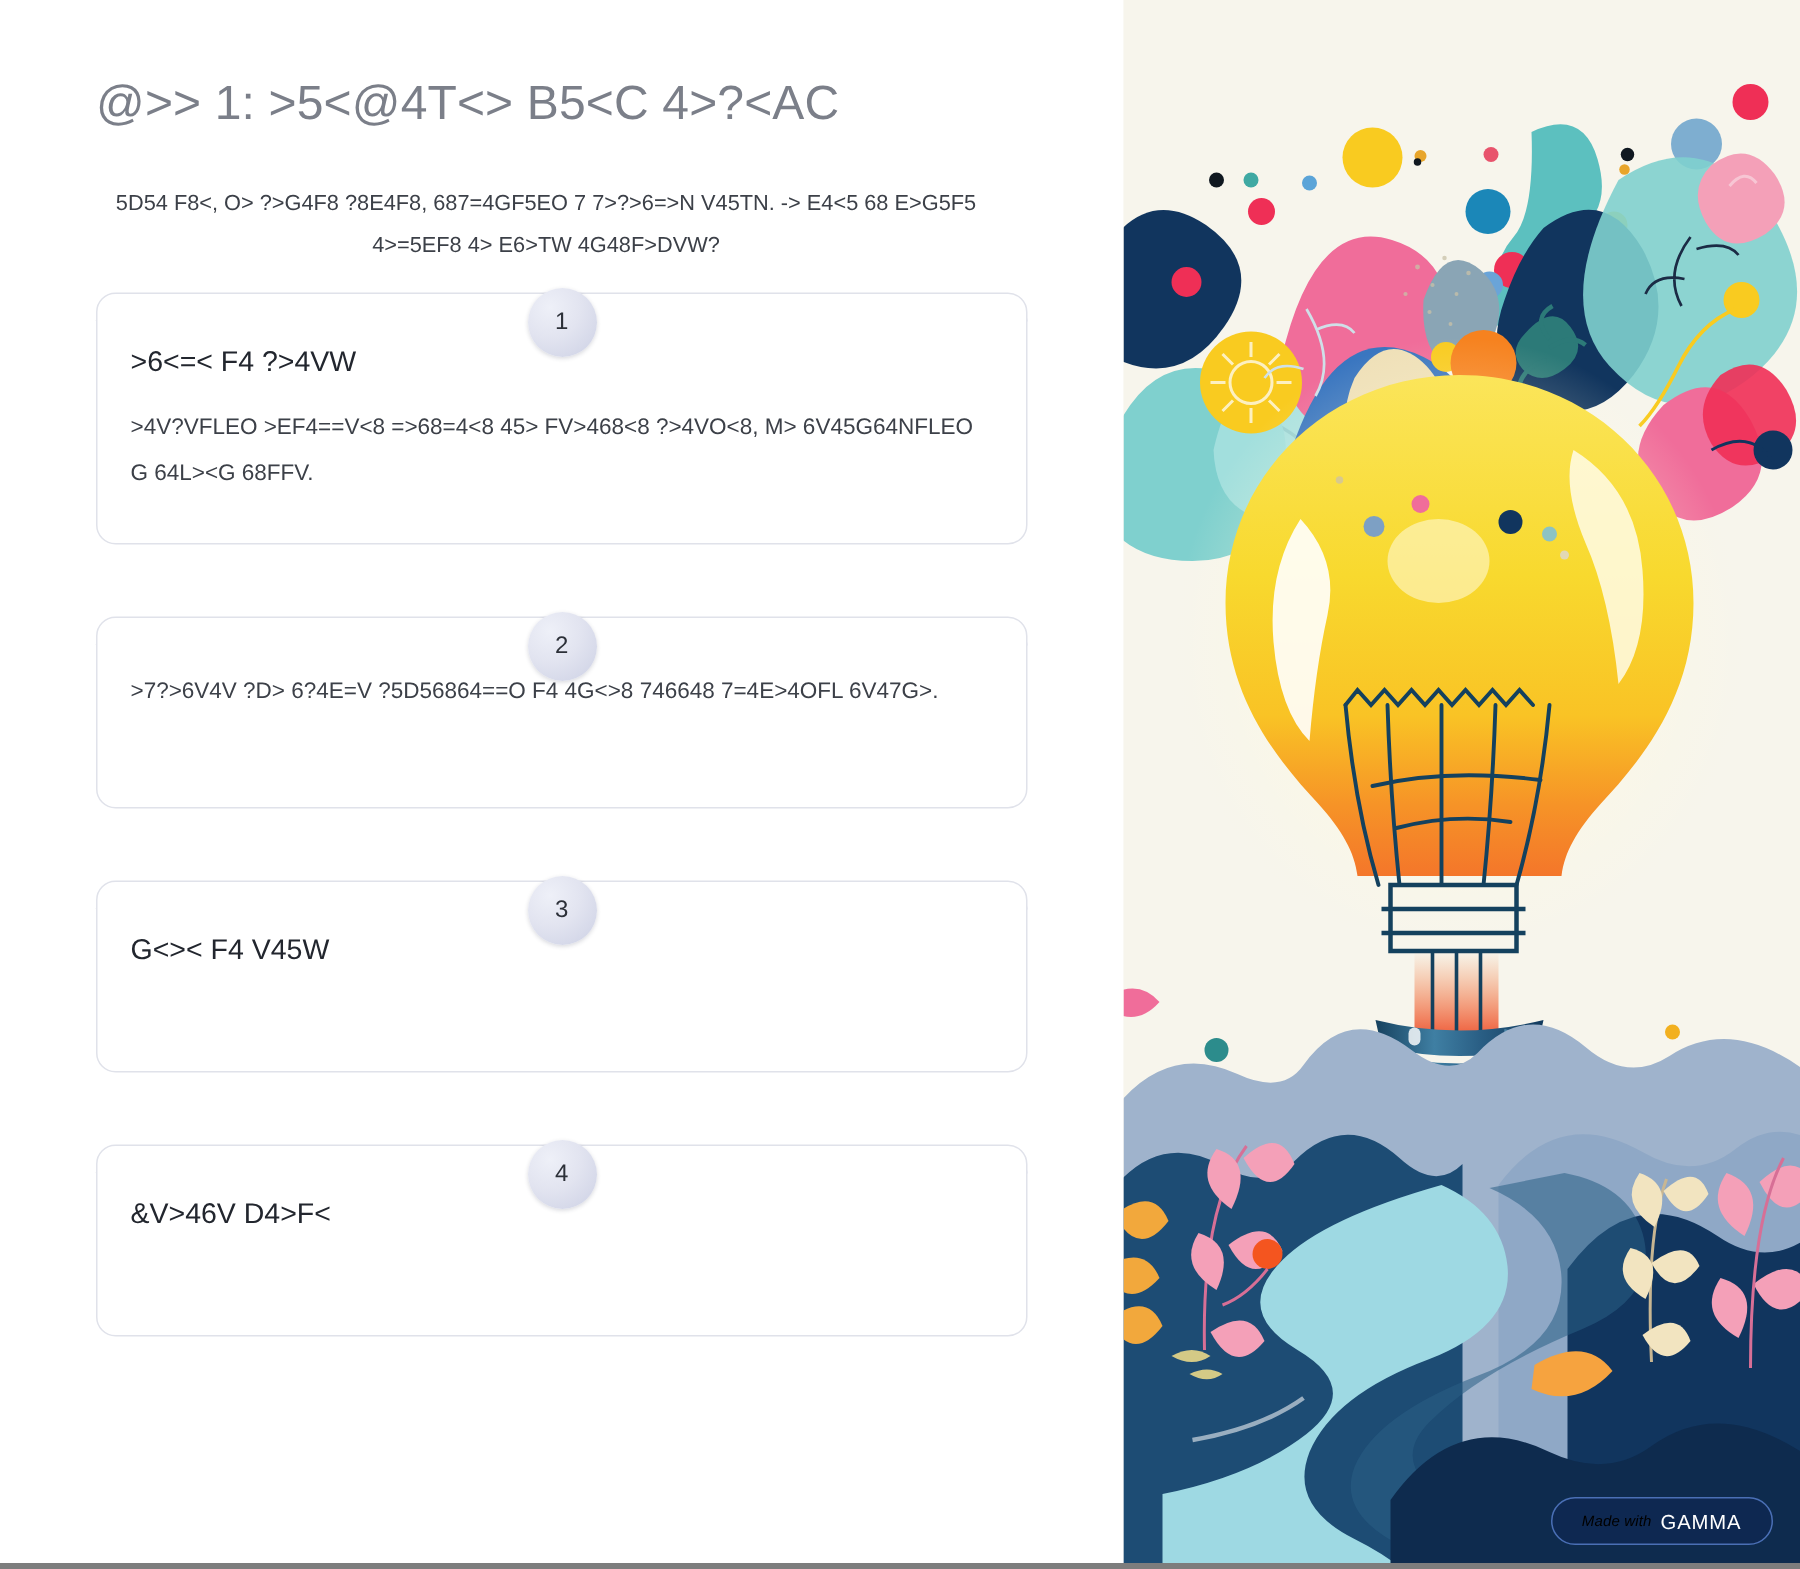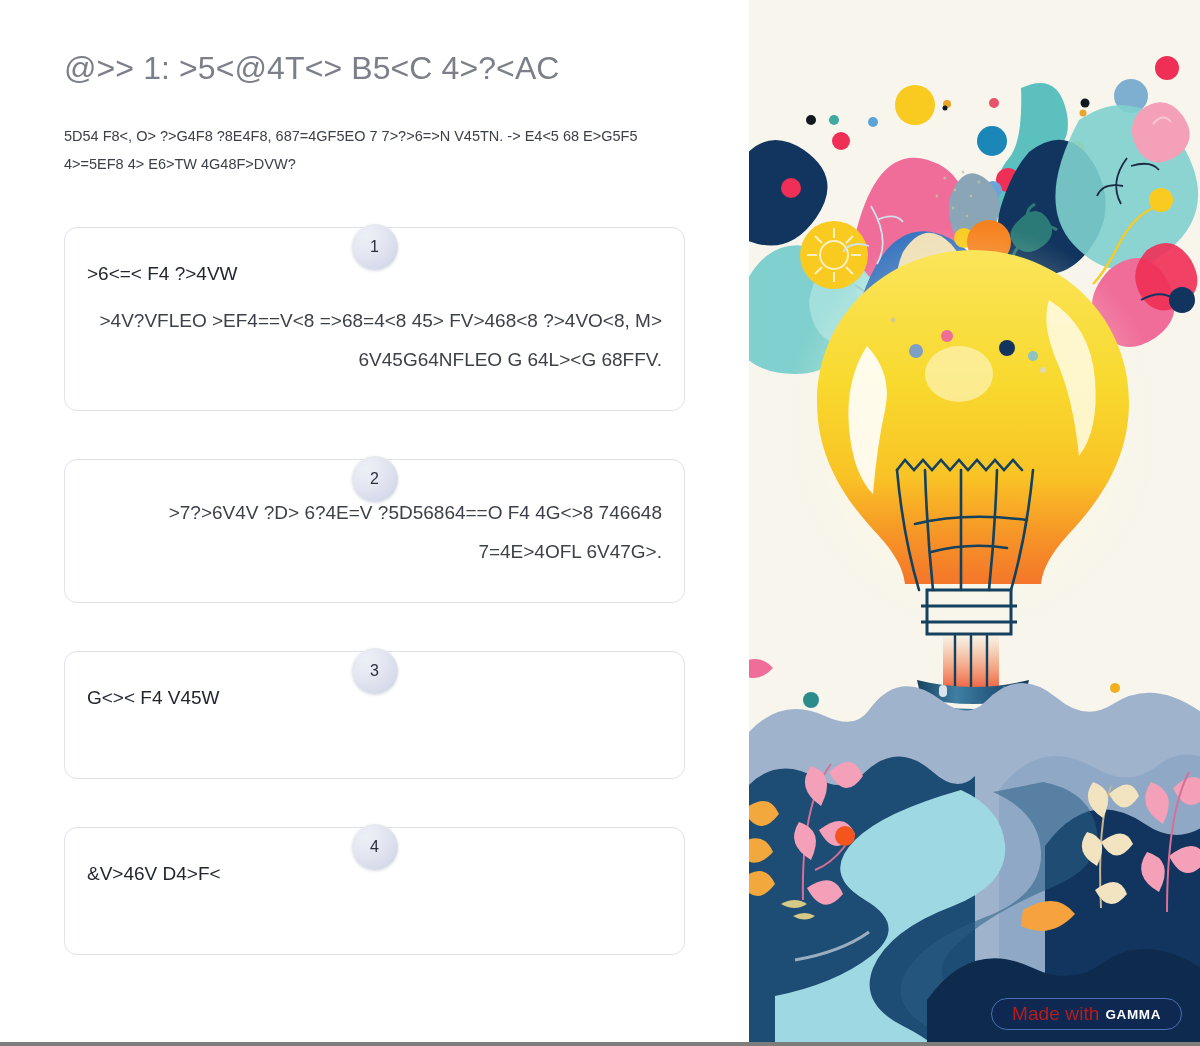--- a/index.html
+++ b/index.html
@@ -37,21 +37,22 @@
     line-height: 1.25;
     margin-bottom: 34px;
     white-space: nowrap;
   }
 
   .intro-paragraph {
     font-size: 14.5px;
     line-height: 1.95;
     color: #3c4048;
     width: 600px;
-    margin-bottom: 48px;
+    margin-bottom: 16px;
+    text-align: center;
   }
 
   
   .steps { position: relative; }
 
   .step {
     position: relative;
     margin-bottom: 48px;
   }
   .step:last-child { margin-bottom: 0; }
@@ -110,24 +111,23 @@
 
   .step-heading {
     font-size: 19px;
     font-weight: 400;
     color: #22262e;
     margin-bottom: 16px;
     line-height: 1.3;
   }
 
   .step-body {
-    font-size: 19px;
+    font-size: 15px;
     line-height: 2.05;
     color: #3c4048;
-    text-align: right;
   }
 
   
   .art-col {
     position: relative;
     width: 451px;
     height: 1046px;
     overflow: hidden;
     background: #f7f5ec;
   }
@@ -141,23 +141,23 @@
     height: 32px;
     padding: 0 20px;
     border: 1.5px solid #4a6fb5;
     border-radius: 17px;
     background: rgba(14,38,84,0.55);
     display: flex;
     align-items: center;
     gap: 6px;
     z-index: 9;
   }
-  .gamma-badge .made { font-size: 19px; color: #b91c1c; letter-spacing: 0.1px; }
+  .gamma-badge .made { font-size: 10px; color: #000000; letter-spacing: 0.1px; font-style: italic; }
   .gamma-badge .brand {
-    font-size: 13.5px; color: #ffffff; font-weight: 700;
+    font-size: 13.5px; color: #ffffff; font-weight: 400;
     letter-spacing: 0.6px; font-stretch: condensed;
   }
 
   
   .bottom-strip {
     position: absolute;
     left: 0; bottom: 0;
     width: 1200px; height: 4px;
     background: #7d7d7d;
     z-index: 20;

